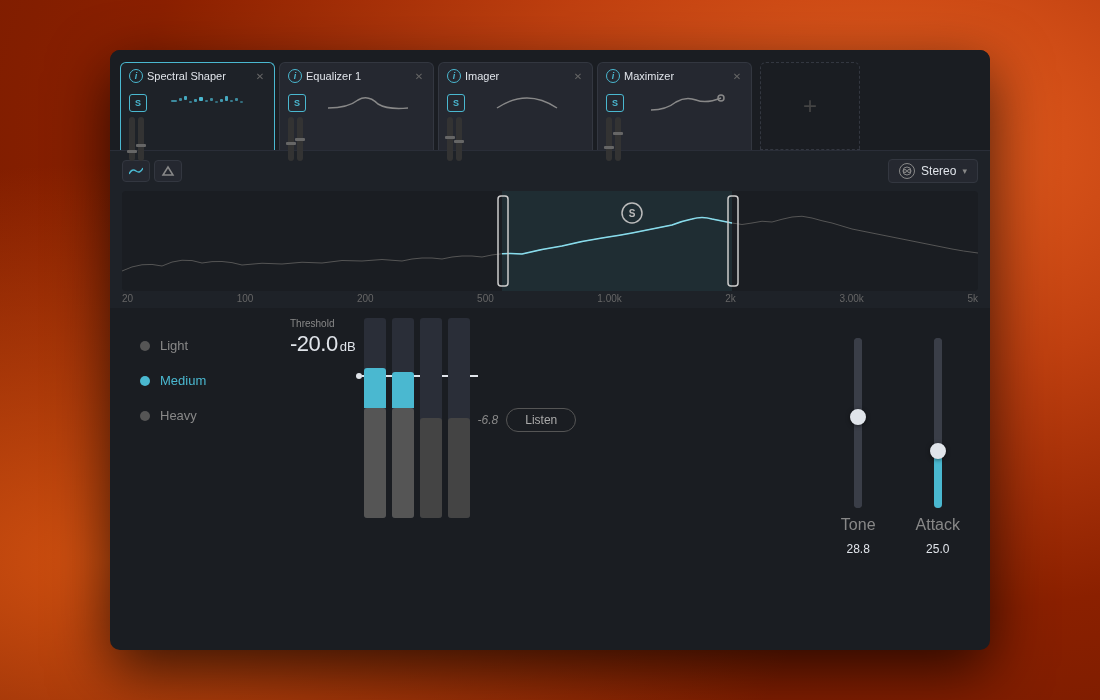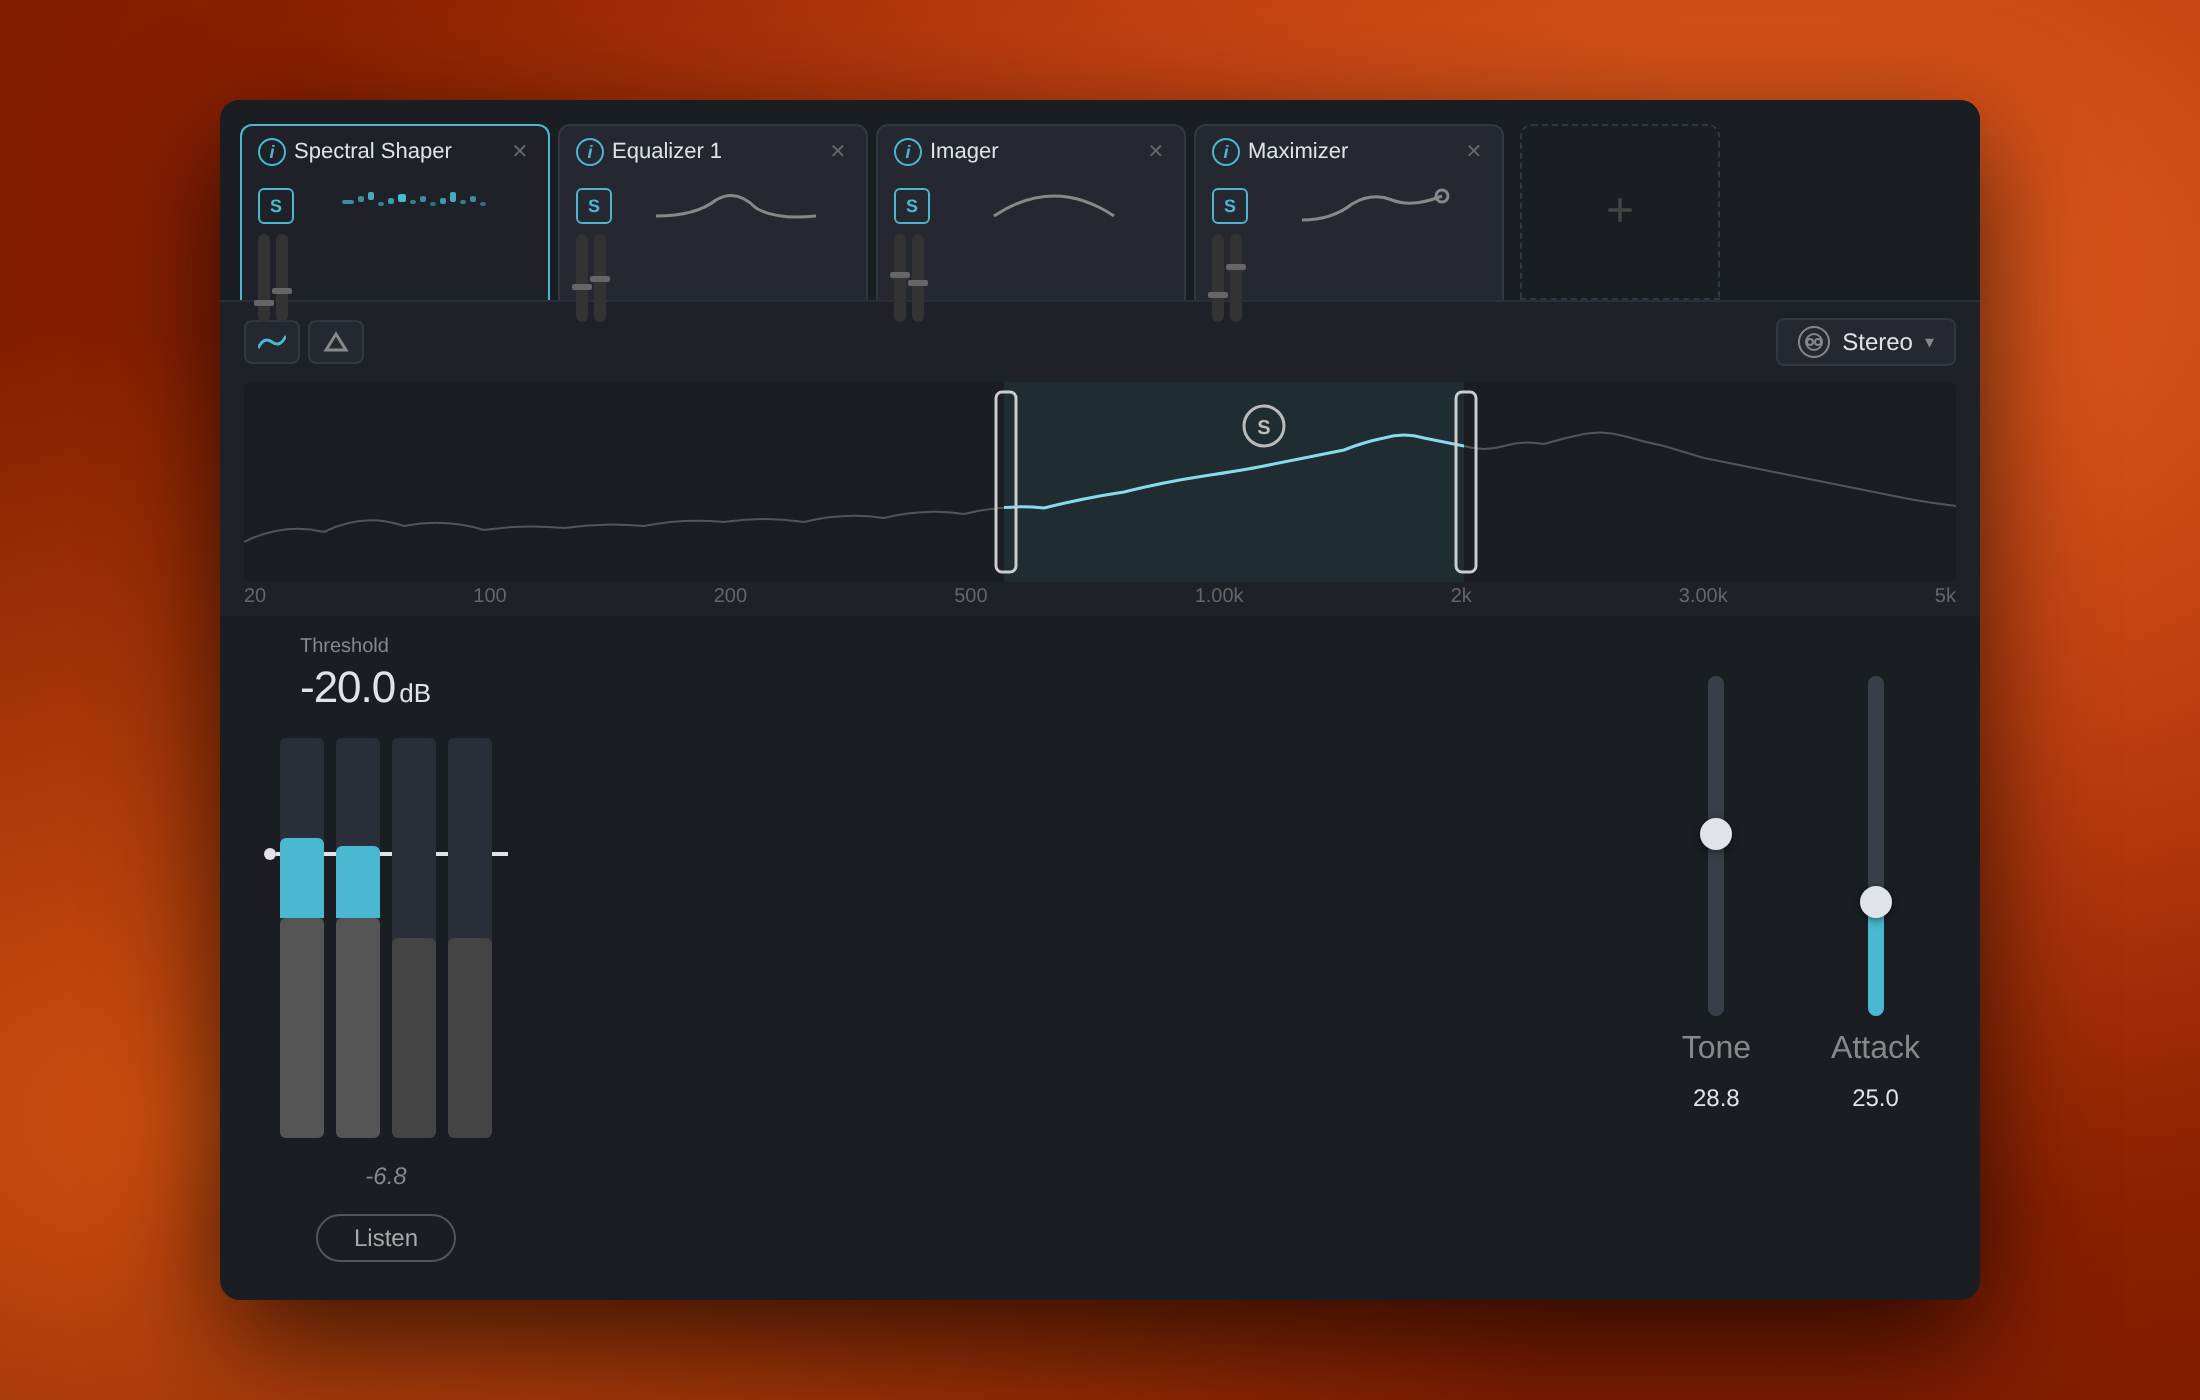--- a/index.html
+++ b/index.html
@@ -297,21 +297,21 @@
       color: #888;
     }
 
     .mode-label.active {
       color: #4ab8d0;
     }
 
     
     .vu-section {
       display: flex;
-      flex-direction: column;
+      flex-direction: row;
       align-items: center;
       gap: 8px;
       margin-top: -10px;
     }
 
     .vu-meter {
       width: 22px;
       height: 200px;
       background: #2a2e38;
       border-radius: 3px;
@@ -607,20 +607,34 @@
       <span>500</span>
       <span>1.00k</span>
       <span>2k</span>
       <span>3.00k</span>
       <span>5k</span>
     </div>
   </div>
 
   <div class="controls-section">
 
+    <div class="mode-selector">
+      <div class="mode-option">
+        <div class="mode-dot"></div>
+        <span class="mode-label">Light</span>
+      </div>
+      <div class="mode-option">
+        <div class="mode-dot active"></div>
+        <span class="mode-label active">Medium</span>
+      </div>
+      <div class="mode-option">
+        <div class="mode-dot"></div>
+        <span class="mode-label">Heavy</span>
+      </div>
+    </div>
 
     <div class="vu-section">
 
       <div style="align-self:flex-start; margin-bottom:4px; margin-left:10px;">
         <div class="threshold-label">Threshold</div>
         <div style="display:flex;align-items:baseline;gap:2px;">
           <span class="threshold-value">-20.0</span>
           <span class="threshold-unit">dB</span>
         </div>
       </div>

